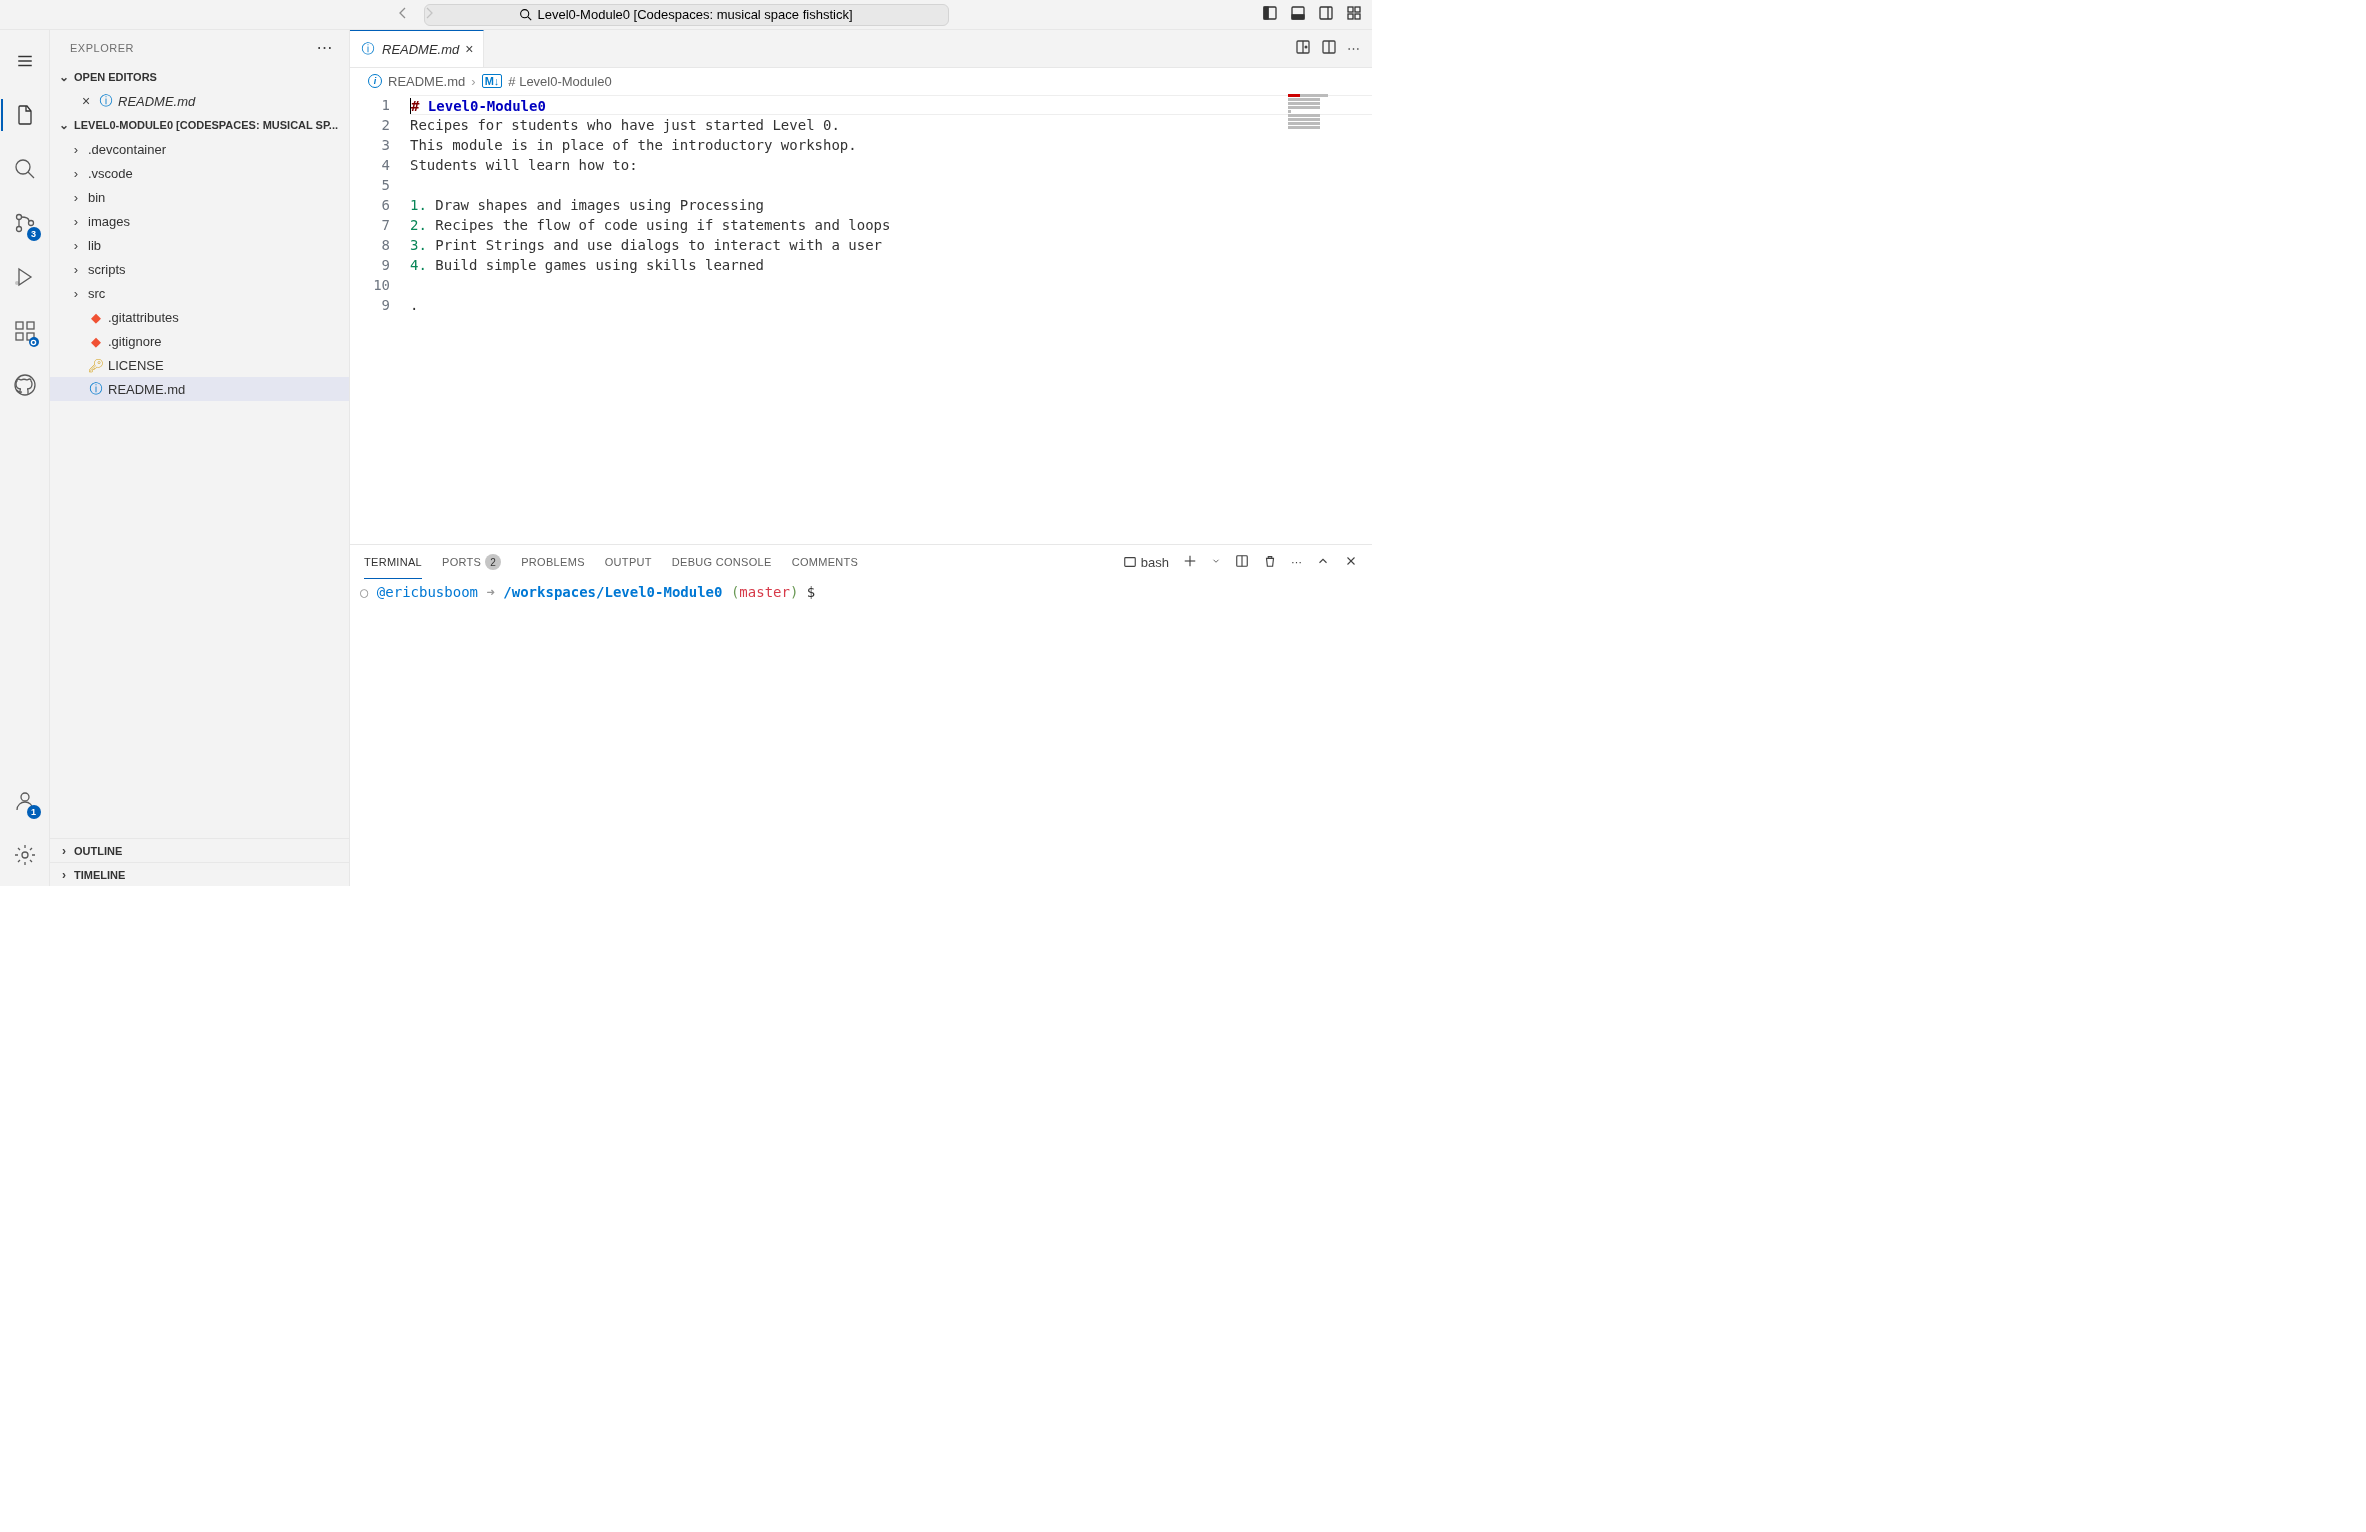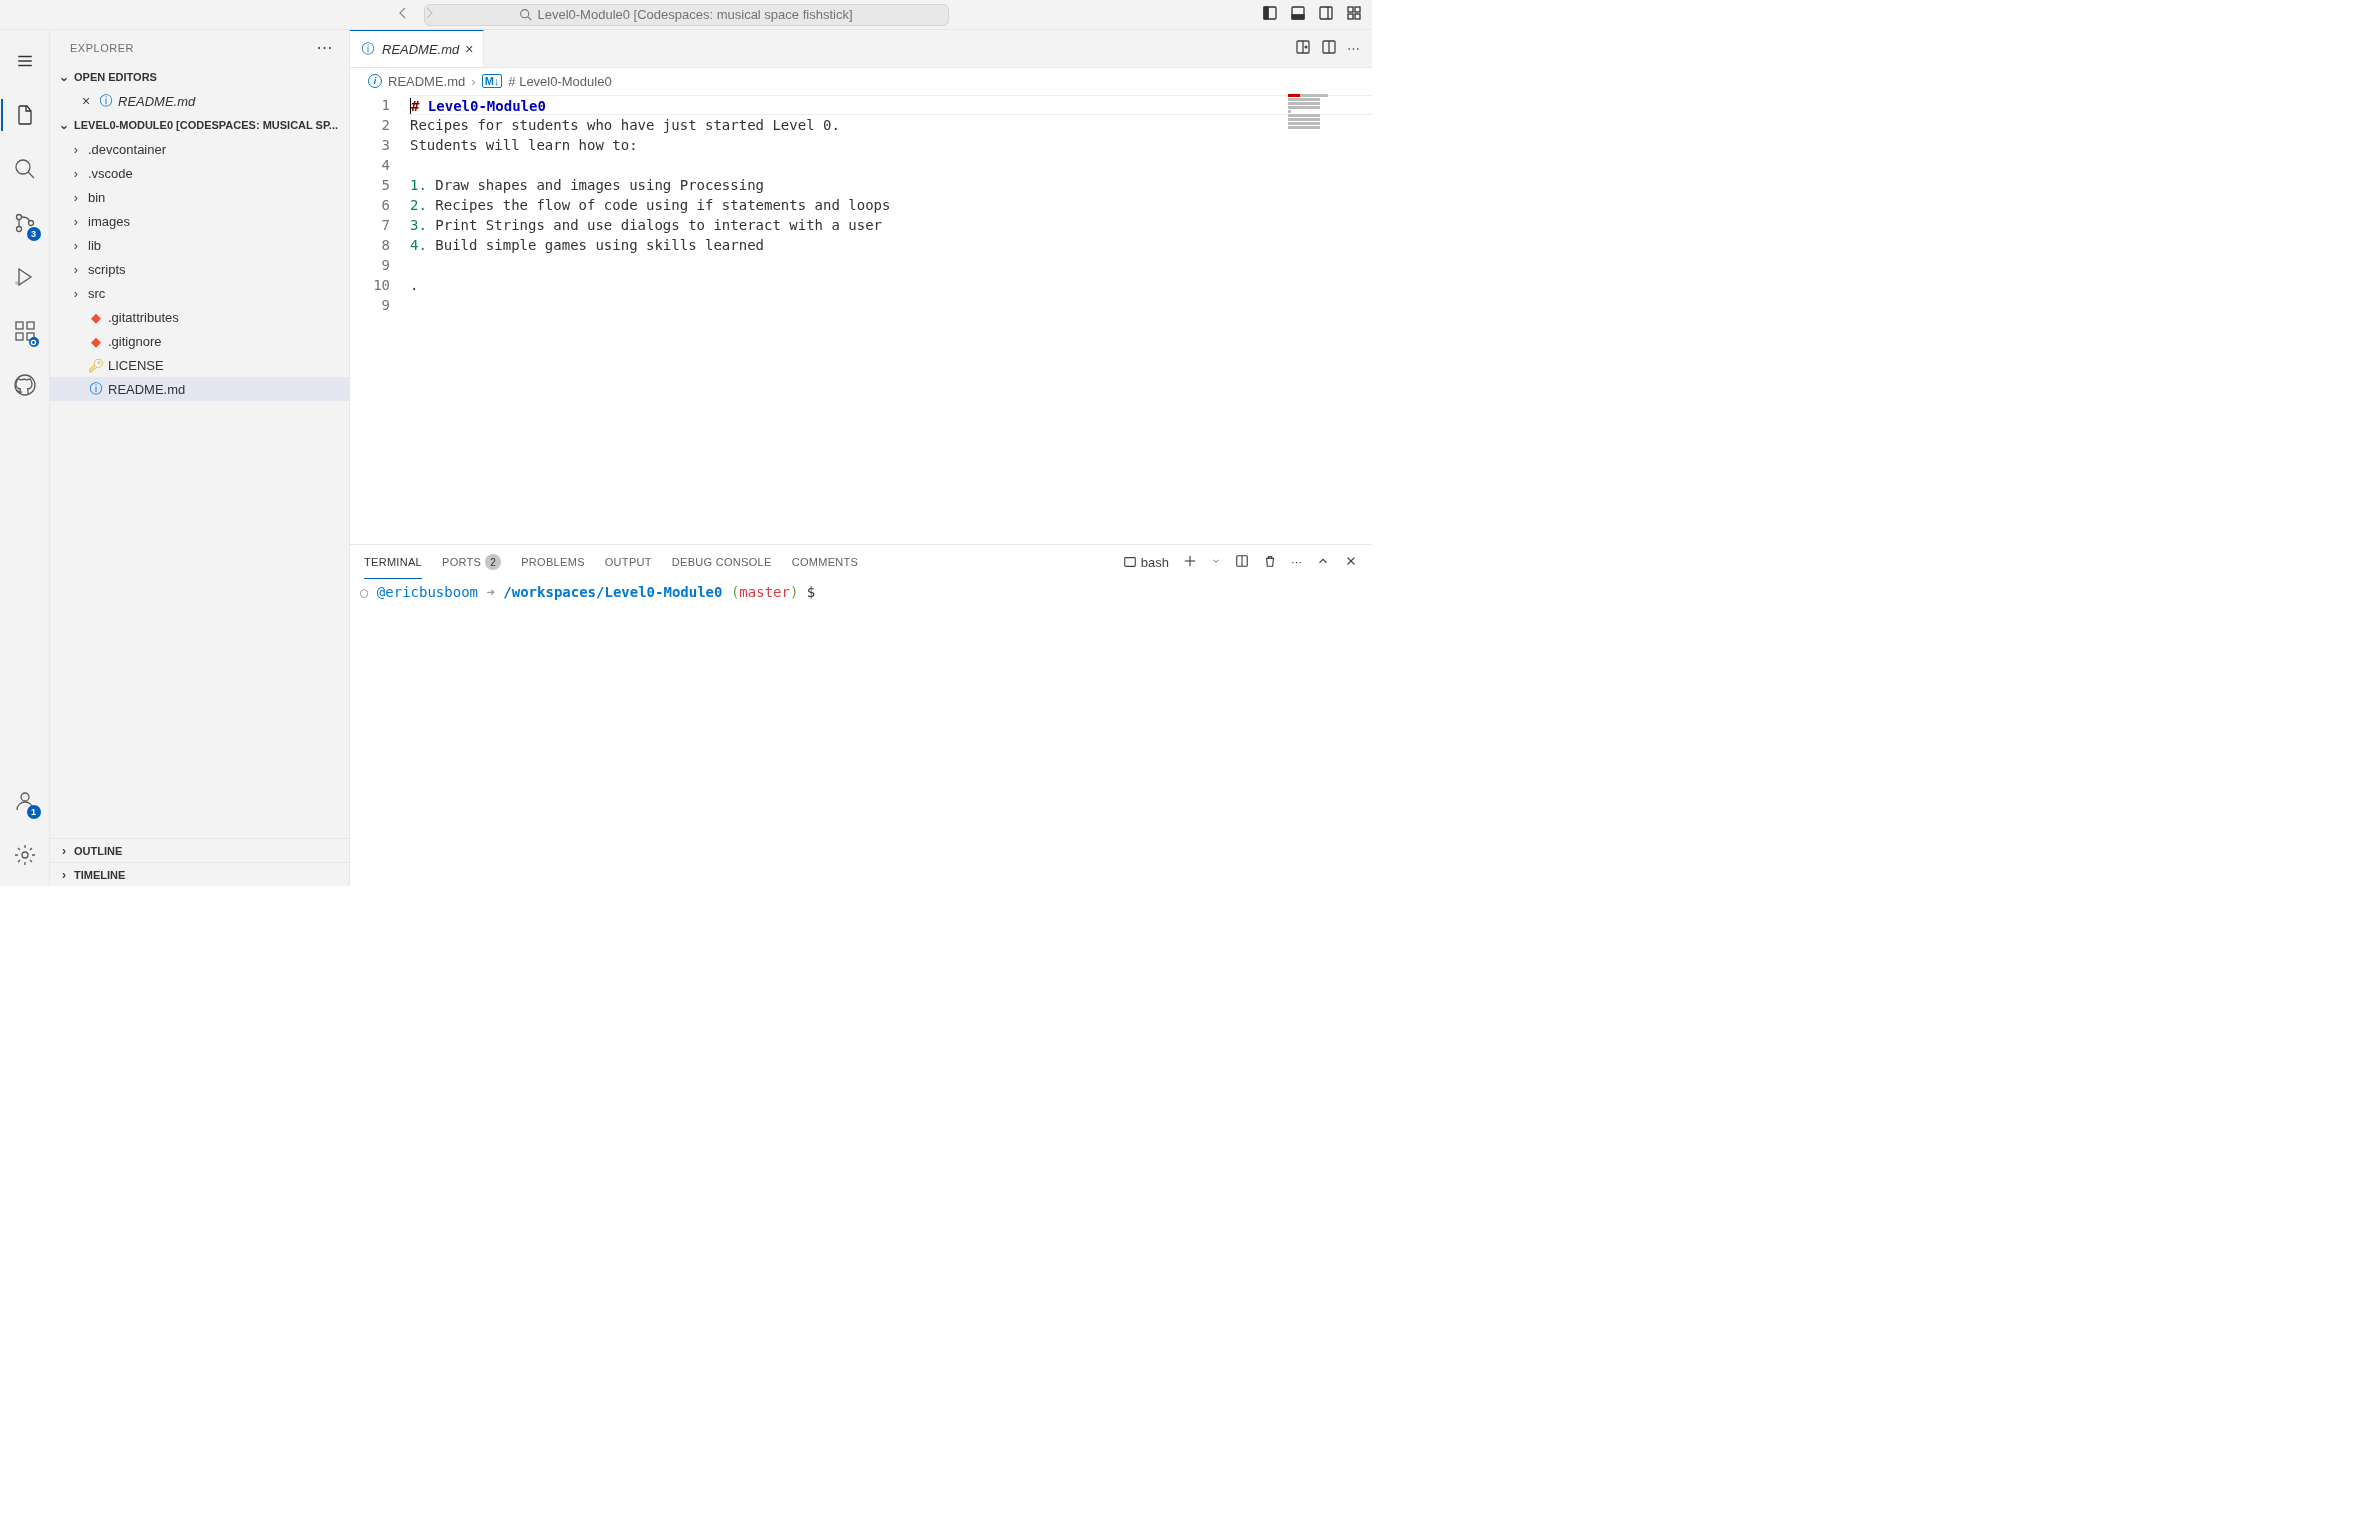--- a/index.html
+++ b/index.html
@@ -34,21 +34,21 @@
 .search-box {
   background: #e8e8e8;
   border: 1px solid #d4d4d4;
   border-radius: 6px;
   height: 22px;
   width: 525px;
   display: flex;
   align-items: center;
   justify-content: center;
   font-size: 13px;
-  color: #737373;
+  color: #000000;
   gap: 5px;
 }
 .layout-icons {
   position: absolute;
   right: 10px;
   display: flex;
   gap: 12px;
   color: #333;
 }
 .layout-icons svg { width: 16px; height: 16px; }
@@ -573,20 +573,21 @@
           <div class="ln">6</div>
           <div class="ln">7</div>
           <div class="ln">8</div>
           <div class="ln">9</div>
           <div class="ln">10</div>
           <div class="ln">9</div>
         </div>
       <div class="code" id="code">
           <div class="line cursor-line"><span class="cursor-mark"></span><span class="md-hash">#</span><span class="md-h"> Level0-Module0</span></div>
           <div class="line">Recipes for students who have just started Level 0.</div>
+          <div class="line">This module is in place of the introductory workshop.</div>
           <div class="line">Students will learn how to:</div>
           <div class="line"></div>
           <div class="line"><span class="md-num">1.</span><span> Draw shapes and images using Processing</span></div>
           <div class="line"><span class="md-num">2.</span><span> Recipes the flow of code using if statements and loops</span></div>
           <div class="line"><span class="md-num">3.</span><span> Print Strings and use dialogs to interact with a user</span></div>
           <div class="line"><span class="md-num">4.</span><span> Build simple games using skills learned</span></div>
           <div class="line"></div>
           <div class="line">.</div>
         </div>
       <div class="minimap">

